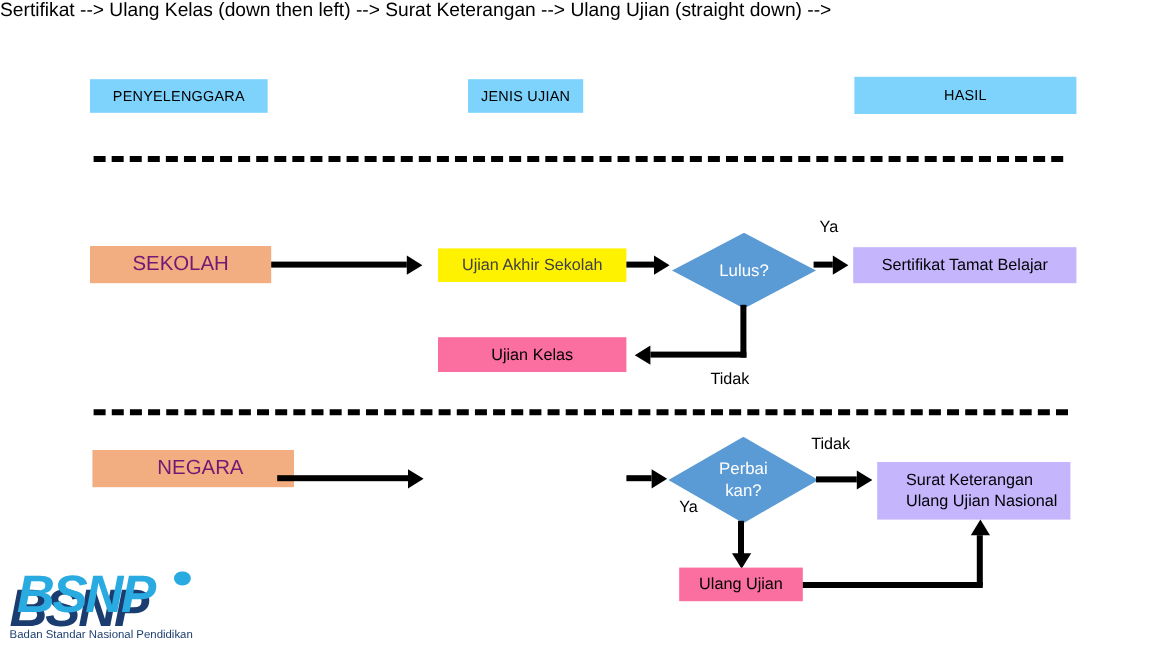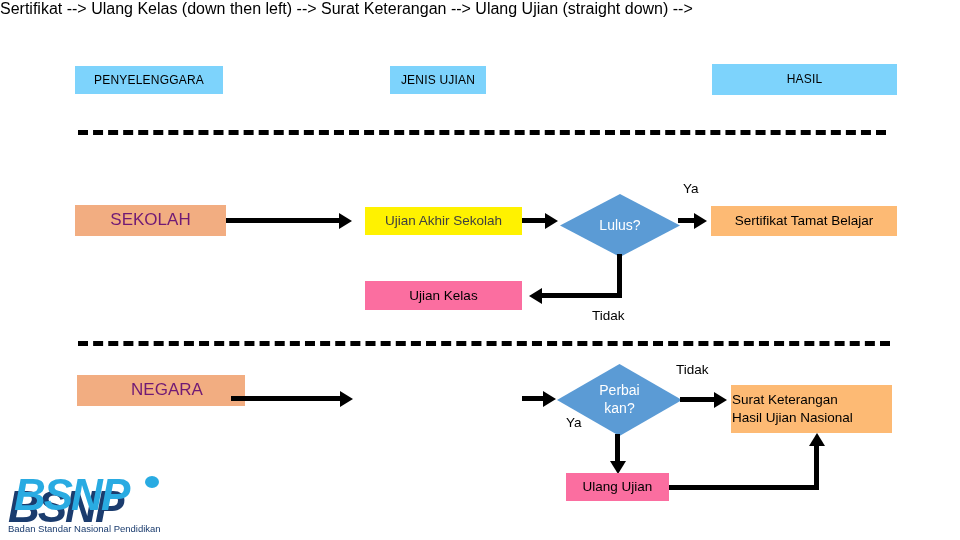--- a/index.html
+++ b/index.html
@@ -58,30 +58,30 @@
   .exam {
     background: #FFF200;
     color: #404040;
     font-size: 13.5px;
   }
   .exam-akhir    { left: 365px; top: 207px; width: 157px; height: 28px; }
   .exam-nasional { left: 366px; top: 385px; width: 156px; height: 28px; }
 
   
   .result {
-    background: #fdba74;
+    background: #c4b5fd;
     color: #000000;
     font-size: 13.5px;
   }
   .result-sertifikat { left: 711px; top: 206px; width: 186px; height: 30px; }
   .result-skhun {
     left: 731px; top: 385px; width: 161px; height: 48px;
     flex-direction: column;
     align-items: flex-start;
-    padding-left: 1px;
+    padding-left: 24px;
     justify-content: center;
   }
   .result-skhun span { display: block; line-height: 1.32; }
 
   
   .repeat {
     background: #FB6EA0;
     color: #000000;
     font-size: 13.5px;
   }
@@ -253,21 +253,21 @@
     </div>
   </div>
 
    Surat Keterangan --&gt;
   <div class="label label-tidak-2">Tidak</div>
   <div class="line hline" style="left:680px; top:397px; width:34px;"></div>
   <div class="arrow arrow-right" style="left:714px; top:391.5px;"></div>
 
   <div class="node result result-skhun">
     <span>Surat Keterangan</span>
-    <span>Hasil Ujian Nasional</span>
+    <span>Ulang Ujian Nasional</span>
   </div>
 
    Ulang Ujian (straight down) --&gt;
   <div class="label label-ya-2">Ya</div>
   <div class="line vline" style="left:615px; top:434px; height:28px;"></div>
   <div class="arrow arrow-down" style="left:609.5px; top:461px;"></div>
 
   <div class="node repeat repeat-ujian">Ulang Ujian</div>
 
   

